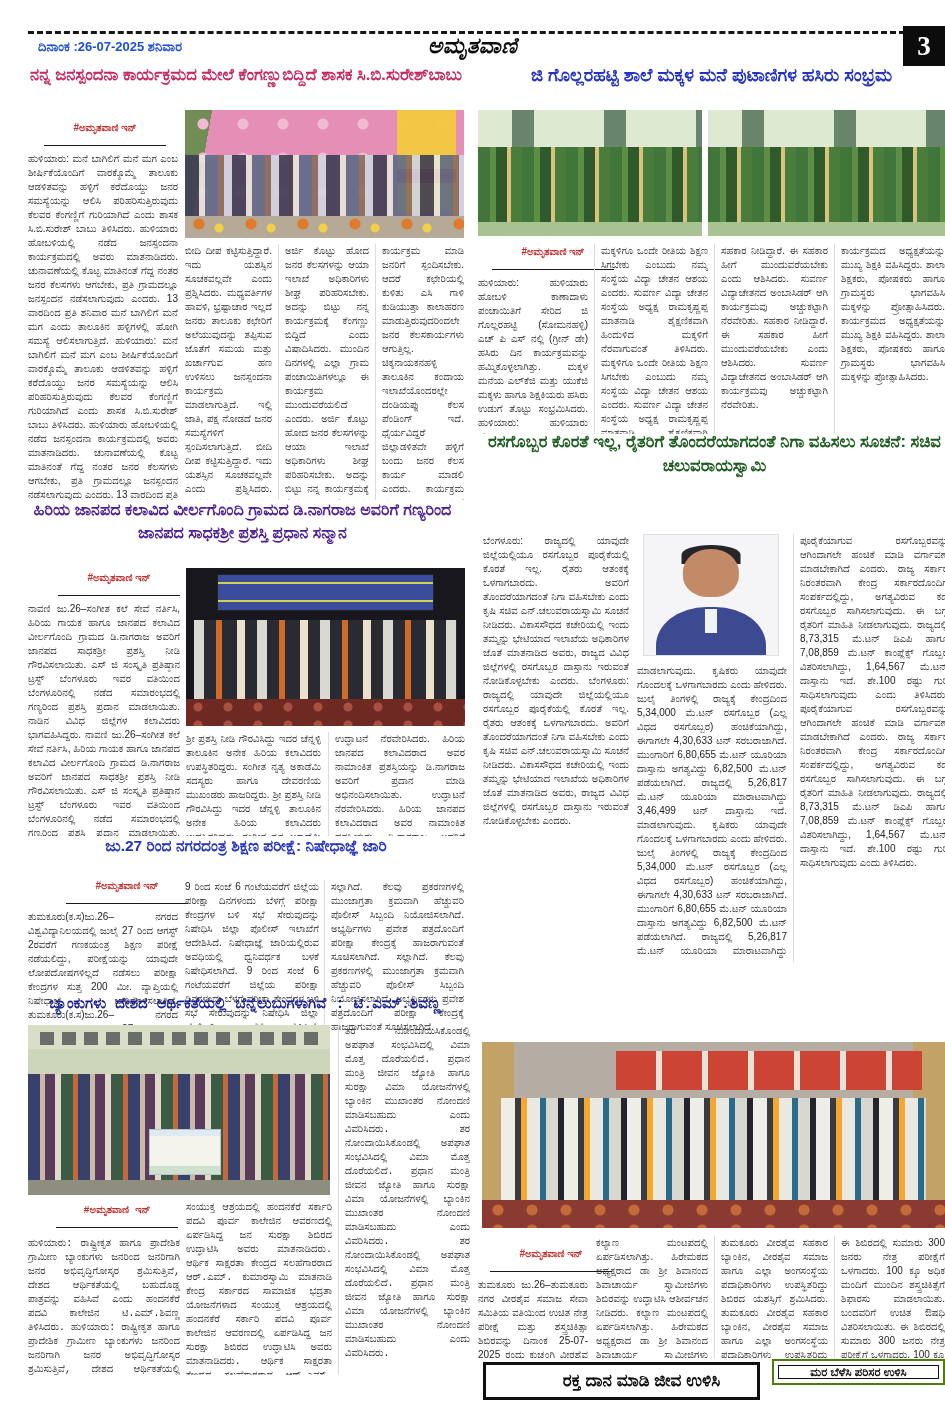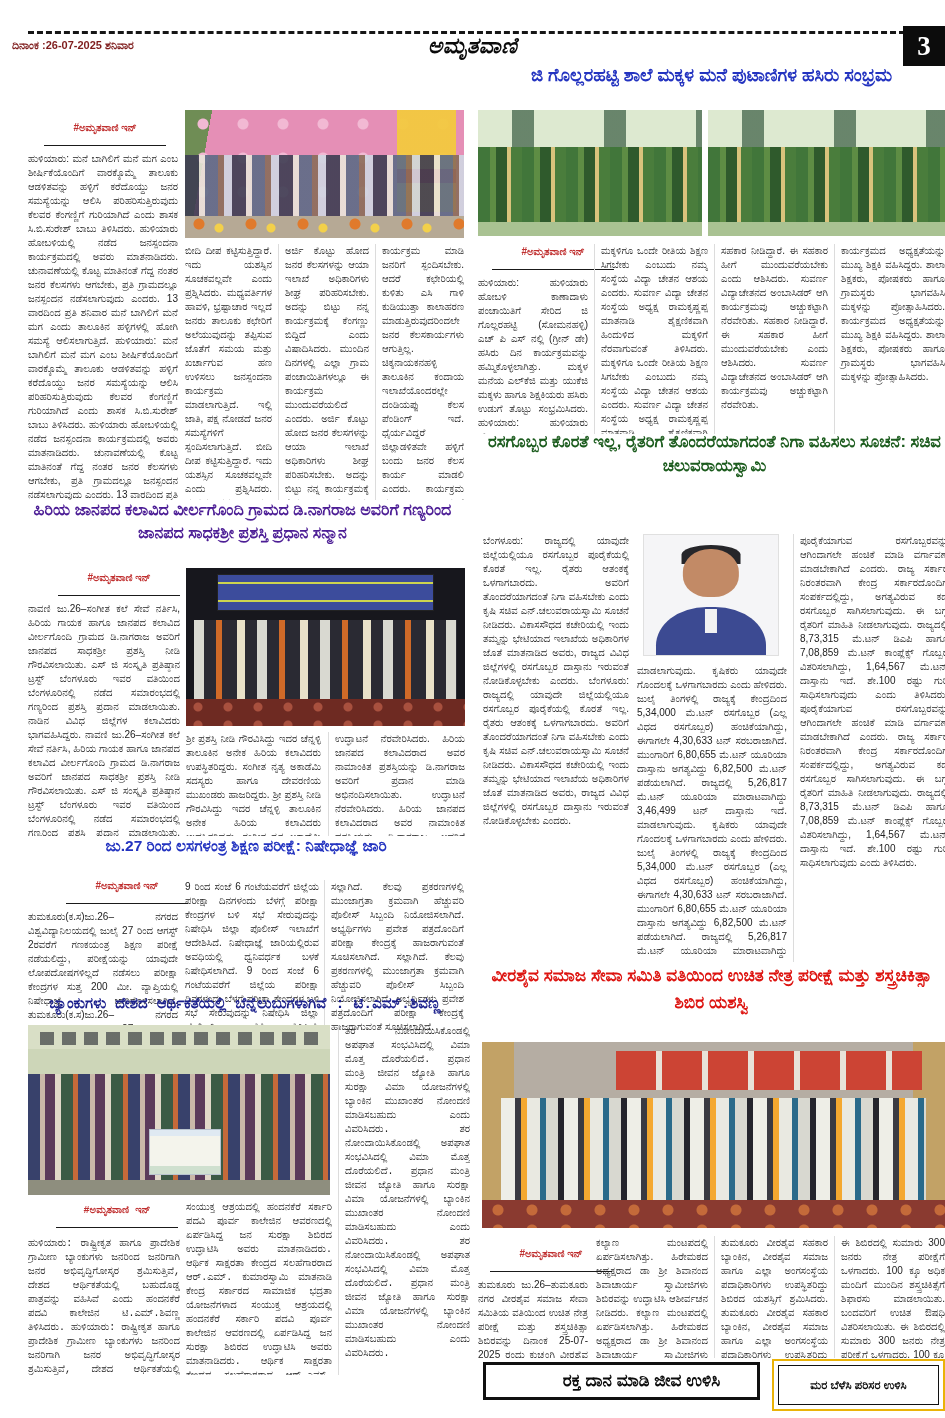--- a/index.html
+++ b/index.html
@@ -4,21 +4,21 @@
 <style>
   * { box-sizing: border-box; margin: 0; padding: 0; }
   html,body { background:#e9e9e9; }
   body { font-family: "Liberation Sans", "DejaVu Sans", sans-serif; }
   #page {
     position: relative; width: 945px; height: 1418px; margin: 0 auto;
     background: #ffffff; overflow: hidden; color:#1c1c1c;
   }
   
   .dash-line { position:absolute; left:28px; right:40px; top:31px; border-top:3px dashed #161616; }
-  .m-date { position:absolute; left:12px; top:39px; font-size:11px; font-weight:bold; color:#7f1d1d; }
+  .m-date { position:absolute; left:38px; top:39px; font-size:13px; font-weight:bold; color:#1d4ed8; }
   .m-title { position:absolute; left:0; right:0; top:33px; text-align:center; font-size:22px; font-weight:bold; letter-spacing:.5px; color:#0a0a0a;font-style:italic; }
   .m-page { position:absolute; right:0; top:26px; width:42px; height:40px; background:#0c0c0c; color:#fff;
             display:flex; align-items:center; justify-content:center; font-size:27px; font-weight:bold;
             font-family:"Liberation Serif","DejaVu Serif",serif; }
   
   .article { position:absolute; }
   .hl { position:absolute; left:0; right:0; text-align:center; font-weight:800; overflow:hidden; }
   .hl-pink   { color:#c52a62; font-size:16.5px; line-height:1.25; height:44px; }
   .hl-blue   { color:#2333c0; font-size:18px; line-height:1.25; height:44px; }
   .hl-maroon { color:#4c1d95; font-size:16px;   line-height:1.45; height:66px; }
@@ -80,36 +80,37 @@
       radial-gradient(circle at 16px 10px, #c46a3a 5px, transparent 6px), #8a3a30; background-size:34px 20px, 100% 100%; }
   
   .p6 { background:#f5f5f7; border:1px solid #e0e0e0; }
   .p6-head { left:50%; top:12%; transform:translateX(-50%); width:42%; height:40%; background:#c28a66; border-radius:48% 48% 44% 44%; }
   .p6-hair { left:50%; top:8%; transform:translateX(-50%); width:44%; height:16%; background:#26262a; border-radius:50% 50% 0 0; }
   .p6-body { left:9%; right:9%; bottom:0; height:40%; background:#3c4a92; border-radius:46% 46% 0 0 / 80% 80% 0 0; }
   .p6-shirt { left:50%; bottom:18%; transform:translateX(-50%); width:9%; height:20%; background:#f2f2f2; }
   
   .box-blood { position:absolute; left:483px; top:1362px; width:277px; height:38px; border:3px solid #101010;
       display:flex; align-items:center; justify-content:center; font-size:17px; font-weight:bold; color:#0c0c0c;padding-left:40px; }
-  .box-tree { position:absolute; left:772px; top:1359px; width:173px; height:52px; border:2px solid #eab308; padding:4px;
+  .box-tree { position:absolute; left:772px; top:1359px; width:173px; height:26px; border:2px solid #4d7c0f; padding:4px;
       display:flex; }
   .box-tree-inner { flex:1; border:1.5px solid #101010; display:flex; align-items:center; justify-content:center;
       font-size:11.5px; font-weight:bold; color:#0c0c0c; overflow:hidden; white-space:nowrap; }
 </style>
 </head>
 <body>
 
 <div id="page">
 
   <div class="dash-line"></div>
   <div class="m-date">ದಿನಾಂಕ :26-07-2025 ಶನಿವಾರ</div>
   <div class="m-title">ಅಮೃತವಾಣಿ</div>
   <div class="m-page">3</div>
 
   <section class="article" style="left:28px;top:64px;width:436px;height:436px;">
+    <h2 class="hl hl-pink">ನನ್ನ ಜನಸ್ಪಂದನಾ ಕಾರ್ಯಕ್ರಮದ ಮೇಲೆ ಕೆಂಗಣ್ಣುಬಿದ್ದಿದೆ ಶಾಸಕ ಸಿ.ಬಿ.ಸುರೇಶ್‌ಬಾಬು</h2>
     <div class="photo" style="left:157px;top:46px;width:279px;height:128px;">
       <div class="ph p1-bg"></div>
       <div class="ph p1-banner"></div>
       <div class="ph p1-crowd"></div>
       <div class="ph p1-table"></div>
     </div>
     <div class="byline" style="left:16px;top:58px;">#ಅಮೃತವಾಣಿ ಇನ್</div>
     <div class="col" style="left:0;top:88px;width:150px;height:348px;">ಹುಳಿಯಾರು: ಮನೆ ಬಾಗಿಲಿಗೆ ಮನೆ ಮಗ ಎಂಬ ಶೀರ್ಷಿಕೆಯೊಂದಿಗೆ ವಾರಕ್ಕೊಮ್ಮೆ ತಾಲೂಕು ಆಡಳಿತವನ್ನು ಹಳ್ಳಿಗೆ ಕರೆದೊಯ್ದು ಜನರ ಸಮಸ್ಯೆಯನ್ನು ಆಲಿಸಿ ಪರಿಹರಿಸುತ್ತಿರುವುದು ಕೆಲವರ ಕೆಂಗಣ್ಣಿಗೆ ಗುರಿಯಾಗಿದೆ ಎಂದು ಶಾಸಕ ಸಿ.ಬಿ.ಸುರೇಶ್ ಬಾಬು ತಿಳಿಸಿದರು. ಹುಳಿಯಾರು ಹೋಬಳಿಯಲ್ಲಿ ನಡೆದ ಜನಸ್ಪಂದನಾ ಕಾರ್ಯಕ್ರಮದಲ್ಲಿ ಅವರು ಮಾತನಾಡಿದರು. ಚುನಾವಣೆಯಲ್ಲಿ ಕೊಟ್ಟ ಮಾತಿನಂತೆ ಗೆದ್ದ ನಂತರ ಜನರ ಕೆಲಸಗಳು ಆಗಬೇಕು, ಪ್ರತಿ ಗ್ರಾಮದಲ್ಲೂ ಜನಸ್ಪಂದನ ನಡೆಸಲಾಗುವುದು ಎಂದರು. 13 ವಾರದಿಂದ ಪ್ರತಿ ಶನಿವಾರ ಮನೆ ಬಾಗಿಲಿಗೆ ಮನೆ ಮಗ ಎಂದು ತಾಲೂಕಿನ ಹಳ್ಳಿಗಳಲ್ಲಿ ಹೋಗಿ ಸಮಸ್ಯೆ ಆಲಿಸಲಾಗುತ್ತಿದೆ. ಹುಳಿಯಾರು: ಮನೆ ಬಾಗಿಲಿಗೆ ಮನೆ ಮಗ ಎಂಬ ಶೀರ್ಷಿಕೆಯೊಂದಿಗೆ ವಾರಕ್ಕೊಮ್ಮೆ ತಾಲೂಕು ಆಡಳಿತವನ್ನು ಹಳ್ಳಿಗೆ ಕರೆದೊಯ್ದು ಜನರ ಸಮಸ್ಯೆಯನ್ನು ಆಲಿಸಿ ಪರಿಹರಿಸುತ್ತಿರುವುದು ಕೆಲವರ ಕೆಂಗಣ್ಣಿಗೆ ಗುರಿಯಾಗಿದೆ ಎಂದು ಶಾಸಕ ಸಿ.ಬಿ.ಸುರೇಶ್ ಬಾಬು ತಿಳಿಸಿದರು. ಹುಳಿಯಾರು ಹೋಬಳಿಯಲ್ಲಿ ನಡೆದ ಜನಸ್ಪಂದನಾ ಕಾರ್ಯಕ್ರಮದಲ್ಲಿ ಅವರು ಮಾತನಾಡಿದರು. ಚುನಾವಣೆಯಲ್ಲಿ ಕೊಟ್ಟ ಮಾತಿನಂತೆ ಗೆದ್ದ ನಂತರ ಜನರ ಕೆಲಸಗಳು ಆಗಬೇಕು, ಪ್ರತಿ ಗ್ರಾಮದಲ್ಲೂ ಜನಸ್ಪಂದನ ನಡೆಸಲಾಗುವುದು ಎಂದರು. 13 ವಾರದಿಂದ ಪ್ರತಿ ಶನಿವಾರ ಮನೆ ಬಾಗಿಲಿಗೆ ಮನೆ ಮಗ ಎಂದು ತಾಲೂಕಿನ ಹಳ್ಳಿಗಳಲ್ಲಿ ಹೋಗಿ ಸಮಸ್ಯೆ ಆಲಿಸಲಾಗುತ್ತಿದೆ.</div>
     <div class="col" style="left:157px;top:180px;width:87px;height:256px;">ಬೀದಿ ದೀಪ ಕಟ್ಟಿಸುತ್ತಿದ್ದಾರೆ. ಇದು ಯಶಸ್ಸಿನ ಸೂಚಕವಲ್ಲವೇ ಎಂದು ಪ್ರಶ್ನಿಸಿದರು. ಮಧ್ಯವರ್ತಿಗಳ ಹಾವಳಿ, ಭ್ರಷ್ಟಾಚಾರ ಇಲ್ಲದೆ ಜನರು ತಾಲೂಕು ಕಛೇರಿಗೆ ಅಲೆಯುವುದನ್ನು ತಪ್ಪಿಸುವ ಜೊತೆಗೆ ಸಮಯ ಮತ್ತು ಖರ್ಚಾಗುವ ಹಣ ಉಳಿಸಲು ಜನಸ್ಪಂದನಾ ಕಾರ್ಯಕ್ರಮ ಮಾಡಲಾಗುತ್ತಿದೆ. ಇಲ್ಲಿ ಜಾತಿ, ಪಕ್ಷ ನೋಡದೆ ಜನರ ಸಮಸ್ಯೆಗಳಿಗೆ ಸ್ಪಂದಿಸಲಾಗುತ್ತಿದೆ. ಬೀದಿ ದೀಪ ಕಟ್ಟಿಸುತ್ತಿದ್ದಾರೆ. ಇದು ಯಶಸ್ಸಿನ ಸೂಚಕವಲ್ಲವೇ ಎಂದು ಪ್ರಶ್ನಿಸಿದರು. ಮಧ್ಯವರ್ತಿಗಳ ಹಾವಳಿ, ಭ್ರಷ್ಟಾಚಾರ ಇಲ್ಲದೆ ಜನರು ತಾಲೂಕು ಕಛೇರಿಗೆ ಅಲೆಯುವುದನ್ನು ತಪ್ಪಿಸುವ ಜೊತೆಗೆ ಸಮಯ ಮತ್ತು ಖರ್ಚಾಗುವ ಹಣ ಉಳಿಸಲು ಜನಸ್ಪಂದನಾ ಕಾರ್ಯಕ್ರಮ ಮಾಡಲಾಗುತ್ತಿದೆ. ಇಲ್ಲಿ ಜಾತಿ, ಪಕ್ಷ ನೋಡದೆ ಜನರ ಸಮಸ್ಯೆಗಳಿಗೆ ಸ್ಪಂದಿಸಲಾಗುತ್ತಿದೆ.</div>
     <div class="col sep" style="left:250px;top:180px;width:91px;height:256px;">ಅರ್ಜಿ ಕೊಟ್ಟು ಹೋದ ಜನರ ಕೆಲಸಗಳನ್ನು ಆಯಾ ಇಲಾಖೆ ಅಧಿಕಾರಿಗಳು ಶೀಘ್ರ ಪರಿಹರಿಸಬೇಕು. ಅದನ್ನು ಬಿಟ್ಟು ನನ್ನ ಕಾರ್ಯಕ್ರಮಕ್ಕೆ ಕೆಂಗಣ್ಣು ಬಿದ್ದಿದೆ ಎಂದು ವಿಷಾದಿಸಿದರು. ಮುಂದಿನ ದಿನಗಳಲ್ಲಿ ಎಲ್ಲಾ ಗ್ರಾಮ ಪಂಚಾಯಿತಿಗಳಲ್ಲೂ ಈ ಕಾರ್ಯಕ್ರಮ ಮುಂದುವರೆಯಲಿದೆ ಎಂದರು. ಅರ್ಜಿ ಕೊಟ್ಟು ಹೋದ ಜನರ ಕೆಲಸಗಳನ್ನು ಆಯಾ ಇಲಾಖೆ ಅಧಿಕಾರಿಗಳು ಶೀಘ್ರ ಪರಿಹರಿಸಬೇಕು. ಅದನ್ನು ಬಿಟ್ಟು ನನ್ನ ಕಾರ್ಯಕ್ರಮಕ್ಕೆ ಕೆಂಗಣ್ಣು ಬಿದ್ದಿದೆ ಎಂದು ವಿಷಾದಿಸಿದರು. ಮುಂದಿನ ದಿನಗಳಲ್ಲಿ ಎಲ್ಲಾ ಗ್ರಾಮ ಪಂಚಾಯಿತಿಗಳಲ್ಲೂ ಈ ಕಾರ್ಯಕ್ರಮ ಮುಂದುವರೆಯಲಿದೆ ಎಂದರು.</div>
@@ -145,21 +146,21 @@
       <div class="ph p3-bg"></div>
       <div class="ph p3-banner"></div>
       <div class="ph p3-crowd"></div>
       <div class="ph p3-carpet"></div>
     </div>
     <div class="col" style="left:166px;top:234px;width:135px;height:104px;">ಶ್ರೀ ಪ್ರಶಸ್ತಿ ನೀಡಿ ಗೌರವಿಸಿದ್ದು ಇದರ ಚೆನ್ನಳ್ಳಿ ತಾಲೂಕಿನ ಅನೇಕ ಹಿರಿಯ ಕಲಾವಿದರು ಉಪಸ್ಥಿತರಿದ್ದರು. ಸಂಗೀತ ನೃತ್ಯ ಅಕಾಡೆಮಿ ಸದಸ್ಯರು ಹಾಗೂ ದೇವರಣಿಯ ಮುಖಂಡರು ಹಾಜರಿದ್ದರು. ಶ್ರೀ ಪ್ರಶಸ್ತಿ ನೀಡಿ ಗೌರವಿಸಿದ್ದು ಇದರ ಚೆನ್ನಳ್ಳಿ ತಾಲೂಕಿನ ಅನೇಕ ಹಿರಿಯ ಕಲಾವಿದರು ಉಪಸ್ಥಿತರಿದ್ದರು. ಸಂಗೀತ ನೃತ್ಯ ಅಕಾಡೆಮಿ ಸದಸ್ಯರು ಹಾಗೂ ದೇವರಣಿಯ ಮುಖಂಡರು ಹಾಜರಿದ್ದರು.</div>
     <div class="col sep" style="left:308px;top:234px;width:137px;height:104px;">ಉದ್ಘಾಟನೆ ನೆರವೇರಿಸಿದರು. ಹಿರಿಯ ಜಾನಪದ ಕಲಾವಿದರಾದ ಅವರ ನಾಮಾಂಕಿತ ಪ್ರಶಸ್ತಿಯನ್ನು ಡಿ.ನಾಗರಾಜ ಅವರಿಗೆ ಪ್ರದಾನ ಮಾಡಿ ಅಭಿನಂದಿಸಲಾಯಿತು. ಉದ್ಘಾಟನೆ ನೆರವೇರಿಸಿದರು. ಹಿರಿಯ ಜಾನಪದ ಕಲಾವಿದರಾದ ಅವರ ನಾಮಾಂಕಿತ ಪ್ರಶಸ್ತಿಯನ್ನು ಡಿ.ನಾಗರಾಜ ಅವರಿಗೆ ಪ್ರದಾನ ಮಾಡಿ ಅಭಿನಂದಿಸಲಾಯಿತು.</div>
   </section>
 
   <section class="article" style="left:28px;top:836px;width:436px;height:200px;">
-    <h2 class="hl hl-blue" style="font-size:15.5px;height:40px;">ಜು.27 ರಿಂದ ಲಸಗಳಂತ್ರ ಶಿಕ್ಷಣ ಪರೀಕ್ಷೆ: ನಿಷೇಧಾಜ್ಞೆ ಜಾರಿ</h2>
+    <h2 class="hl hl-blue" style="font-size:15.5px;height:40px;">ಜು.27 ರಿಂದ ನಗರದಂತ್ರ ಶಿಕ್ಷಣ ಪರೀಕ್ಷೆ: ನಿಷೇಧಾಜ್ಞೆ ಜಾರಿ</h2>
     <div class="byline" style="left:38px;top:44px;">#ಅಮೃತವಾಣಿ ಇನ್</div>
     <div class="col" style="left:0;top:74px;width:150px;height:126px;">ತುಮಕೂರು(ಕ.ಸ)ಜು.26– ನಗರದ ವಿಶ್ವವಿದ್ಯಾನಿಲಯದಲ್ಲಿ ಜುಲೈ 27 ರಿಂದ ಆಗಸ್ಟ್ 2ರವರೆಗೆ ಗಣಕಯಂತ್ರ ಶಿಕ್ಷಣ ಪರೀಕ್ಷೆ ನಡೆಯಲಿದ್ದು, ಪರೀಕ್ಷೆಯನ್ನು ಯಾವುದೇ ಲೋಪದೋಷಗಳಿಲ್ಲದೆ ನಡೆಸಲು ಪರೀಕ್ಷಾ ಕೇಂದ್ರಗಳ ಸುತ್ತ 200 ಮೀ. ವ್ಯಾಪ್ತಿಯಲ್ಲಿ ನಿಷೇಧಾಜ್ಞೆ ಜಾರಿಗೊಳಿಸಲಾಗಿದೆ. ತುಮಕೂರು(ಕ.ಸ)ಜು.26– ನಗರದ ವಿಶ್ವವಿದ್ಯಾನಿಲಯದಲ್ಲಿ ಜುಲೈ 27 ರಿಂದ ಆಗಸ್ಟ್ 2ರವರೆಗೆ ಗಣಕಯಂತ್ರ ಶಿಕ್ಷಣ ಪರೀಕ್ಷೆ ನಡೆಯಲಿದ್ದು, ಪರೀಕ್ಷೆಯನ್ನು ಯಾವುದೇ ಲೋಪದೋಷಗಳಿಲ್ಲದೆ ನಡೆಸಲು ಪರೀಕ್ಷಾ ಕೇಂದ್ರಗಳ ಸುತ್ತ 200 ಮೀ. ವ್ಯಾಪ್ತಿಯಲ್ಲಿ ನಿಷೇಧಾಜ್ಞೆ ಜಾರಿಗೊಳಿಸಲಾಗಿದೆ.</div>
     <div class="col" style="left:157px;top:44px;width:134px;height:156px;">9 ರಿಂದ ಸಂಜೆ 6 ಗಂಟೆಯವರೆಗೆ ಜಿಲ್ಲೆಯ ಪರೀಕ್ಷಾ ದಿನಗಳಂದು ಬೆಳಗ್ಗೆ ಪರೀಕ್ಷಾ ಕೇಂದ್ರಗಳ ಬಳಿ ಸಭೆ ಸೇರುವುದನ್ನು ನಿಷೇಧಿಸಿ ಜಿಲ್ಲಾ ಪೊಲೀಸ್ ಇಲಾಖೆಗೆ ಆದೇಶಿಸಿದೆ. ನಿಷೇಧಾಜ್ಞೆ ಜಾರಿಯಲ್ಲಿರುವ ಅವಧಿಯಲ್ಲಿ ಧ್ವನಿವರ್ಧಕ ಬಳಕೆ ನಿಷೇಧಿಸಲಾಗಿದೆ. 9 ರಿಂದ ಸಂಜೆ 6 ಗಂಟೆಯವರೆಗೆ ಜಿಲ್ಲೆಯ ಪರೀಕ್ಷಾ ದಿನಗಳಂದು ಬೆಳಗ್ಗೆ ಪರೀಕ್ಷಾ ಕೇಂದ್ರಗಳ ಬಳಿ ಸಭೆ ಸೇರುವುದನ್ನು ನಿಷೇಧಿಸಿ ಜಿಲ್ಲಾ ಪೊಲೀಸ್ ಇಲಾಖೆಗೆ ಆದೇಶಿಸಿದೆ. ನಿಷೇಧಾಜ್ಞೆ ಜಾರಿಯಲ್ಲಿರುವ ಅವಧಿಯಲ್ಲಿ ಧ್ವನಿವರ್ಧಕ ಬಳಕೆ ನಿಷೇಧಿಸಲಾಗಿದೆ.</div>
     <div class="col sep" style="left:296px;top:44px;width:140px;height:156px;">ಸಲ್ಲಾಗಿದೆ. ಕೆಲವು ಪ್ರಕರಣಗಳಲ್ಲಿ ಮುಂಜಾಗ್ರತಾ ಕ್ರಮವಾಗಿ ಹೆಚ್ಚುವರಿ ಪೊಲೀಸ್ ಸಿಬ್ಬಂದಿ ನಿಯೋಜಿಸಲಾಗಿದೆ. ಅಭ್ಯರ್ಥಿಗಳು ಪ್ರವೇಶ ಪತ್ರದೊಂದಿಗೆ ಪರೀಕ್ಷಾ ಕೇಂದ್ರಕ್ಕೆ ಹಾಜರಾಗುವಂತೆ ಸೂಚಿಸಲಾಗಿದೆ. ಸಲ್ಲಾಗಿದೆ. ಕೆಲವು ಪ್ರಕರಣಗಳಲ್ಲಿ ಮುಂಜಾಗ್ರತಾ ಕ್ರಮವಾಗಿ ಹೆಚ್ಚುವರಿ ಪೊಲೀಸ್ ಸಿಬ್ಬಂದಿ ನಿಯೋಜಿಸಲಾಗಿದೆ. ಅಭ್ಯರ್ಥಿಗಳು ಪ್ರವೇಶ ಪತ್ರದೊಂದಿಗೆ ಪರೀಕ್ಷಾ ಕೇಂದ್ರಕ್ಕೆ ಹಾಜರಾಗುವಂತೆ ಸೂಚಿಸಲಾಗಿದೆ.</div>
   </section>
 
   <section class="article" style="left:20px;top:995px;width:450px;height:380px;font-family:Liberation Mono, monospace;">
     <h2 class="hl hl-navy">ಬ್ಯಾಂಕುಗಳು ದೇಶದ ಆರ್ಥಿಕತೆಯಲ್ಲಿ ಬೆನ್ನೆಲುಬುಗಳಾಗಿವೆ : ಟಿ.ಎಮ್.ಶಿವಣ್ಣ</h2>
     <div class="photo" style="left:8px;top:30px;width:302px;height:170px;">
       <div class="ph p4-bg"></div>
@@ -183,21 +184,20 @@
         <div class="ph p6-head"></div>
         <div class="ph p6-body"></div>
         <div class="ph p6-shirt"></div>
       </div>
       <div class="col" style="position:relative;left:0;top:0;width:150px;height:296px;">ಮಾಡಲಾಗುವುದು. ಕೃಷಿಕರು ಯಾವುದೇ ಗೊಂದಲಕ್ಕೆ ಒಳಗಾಗಬಾರದು ಎಂದು ಹೇಳಿದರು. ಜುಲೈ ತಿಂಗಳಲ್ಲಿ ರಾಜ್ಯಕ್ಕೆ ಕೇಂದ್ರದಿಂದ 5,34,000 ಮೆ.ಟನ್ ರಸಗೊಬ್ಬರ (ಎಲ್ಲ ವಿಧದ ರಸಗೊಬ್ಬರ) ಹಂಚಿಕೆಯಾಗಿದ್ದು, ಈಗಾಗಲೇ 4,30,633 ಟನ್ ಸರಬರಾಜಾಗಿದೆ. ಮುಂಗಾರಿಗೆ 6,80,655 ಮೆ.ಟನ್ ಯೂರಿಯಾ ದಾಸ್ತಾನು ಅಗತ್ಯವಿದ್ದು 6,82,500 ಮೆ.ಟನ್ ಪಡೆಯಲಾಗಿದೆ. ರಾಜ್ಯದಲ್ಲಿ 5,26,817 ಮೆ.ಟನ್ ಯೂರಿಯಾ ಮಾರಾಟವಾಗಿದ್ದು 3,46,499 ಟನ್ ದಾಸ್ತಾನು ಇದೆ. ಮಾಡಲಾಗುವುದು. ಕೃಷಿಕರು ಯಾವುದೇ ಗೊಂದಲಕ್ಕೆ ಒಳಗಾಗಬಾರದು ಎಂದು ಹೇಳಿದರು. ಜುಲೈ ತಿಂಗಳಲ್ಲಿ ರಾಜ್ಯಕ್ಕೆ ಕೇಂದ್ರದಿಂದ 5,34,000 ಮೆ.ಟನ್ ರಸಗೊಬ್ಬರ (ಎಲ್ಲ ವಿಧದ ರಸಗೊಬ್ಬರ) ಹಂಚಿಕೆಯಾಗಿದ್ದು, ಈಗಾಗಲೇ 4,30,633 ಟನ್ ಸರಬರಾಜಾಗಿದೆ. ಮುಂಗಾರಿಗೆ 6,80,655 ಮೆ.ಟನ್ ಯೂರಿಯಾ ದಾಸ್ತಾನು ಅಗತ್ಯವಿದ್ದು 6,82,500 ಮೆ.ಟನ್ ಪಡೆಯಲಾಗಿದೆ. ರಾಜ್ಯದಲ್ಲಿ 5,26,817 ಮೆ.ಟನ್ ಯೂರಿಯಾ ಮಾರಾಟವಾಗಿದ್ದು 3,46,499 ಟನ್ ದಾಸ್ತಾನು ಇದೆ.</div>
     </div>
     <div class="col sep" style="left:312px;top:104px;width:155px;height:428px;">ಪೂರೈಕೆಯಾಗುವ ರಸಗೊಬ್ಬರವನ್ನು ಆಗಿಂದಾಗಲೇ ಹಂಚಿಕೆ ಮಾಡಿ ವರ್ಗಾವಣೆ ಮಾಡಬೇಕಾಗಿದೆ ಎಂದರು. ರಾಜ್ಯ ಸರ್ಕಾರ ನಿರಂತರವಾಗಿ ಕೇಂದ್ರ ಸರ್ಕಾರದೊಂದಿಗೆ ಸಂಪರ್ಕದಲ್ಲಿದ್ದು, ಅಗತ್ಯವಿರುವ ಕಡೆ ರಸಗೊಬ್ಬರ ಸಾಗಿಸಲಾಗುವುದು. ಈ ಬಗ್ಗೆ ರೈತರಿಗೆ ಮಾಹಿತಿ ನೀಡಲಾಗುವುದು. ರಾಜ್ಯದಲ್ಲಿ 8,73,315 ಮೆ.ಟನ್ ಡಿಎಪಿ ಹಾಗೂ 7,08,859 ಮೆ.ಟನ್ ಕಾಂಪ್ಲೆಕ್ಸ್ ಗೊಬ್ಬರ ವಿತರಿಸಲಾಗಿದ್ದು, 1,64,567 ಮೆ.ಟನ್ ದಾಸ್ತಾನು ಇದೆ. ಶೇ.100 ರಷ್ಟು ಗುರಿ ಸಾಧಿಸಲಾಗುವುದು ಎಂದು ತಿಳಿಸಿದರು. ಪೂರೈಕೆಯಾಗುವ ರಸಗೊಬ್ಬರವನ್ನು ಆಗಿಂದಾಗಲೇ ಹಂಚಿಕೆ ಮಾಡಿ ವರ್ಗಾವಣೆ ಮಾಡಬೇಕಾಗಿದೆ ಎಂದರು. ರಾಜ್ಯ ಸರ್ಕಾರ ನಿರಂತರವಾಗಿ ಕೇಂದ್ರ ಸರ್ಕಾರದೊಂದಿಗೆ ಸಂಪರ್ಕದಲ್ಲಿದ್ದು, ಅಗತ್ಯವಿರುವ ಕಡೆ ರಸಗೊಬ್ಬರ ಸಾಗಿಸಲಾಗುವುದು. ಈ ಬಗ್ಗೆ ರೈತರಿಗೆ ಮಾಹಿತಿ ನೀಡಲಾಗುವುದು. ರಾಜ್ಯದಲ್ಲಿ 8,73,315 ಮೆ.ಟನ್ ಡಿಎಪಿ ಹಾಗೂ 7,08,859 ಮೆ.ಟನ್ ಕಾಂಪ್ಲೆಕ್ಸ್ ಗೊಬ್ಬರ ವಿತರಿಸಲಾಗಿದ್ದು, 1,64,567 ಮೆ.ಟನ್ ದಾಸ್ತಾನು ಇದೆ. ಶೇ.100 ರಷ್ಟು ಗುರಿ ಸಾಧಿಸಲಾಗುವುದು ಎಂದು ತಿಳಿಸಿದರು.</div>
   </section>
 
   <section class="article" style="left:478px;top:962px;width:467px;height:400px;">
-    <h2 class="hl hl-red">ವೀರಶೈವ ಸಮಾಜ ಸೇವಾ ಸಮಿತಿ ವತಿಯಿಂದ ಉಚಿತ ನೇತ್ರ ಪರೀಕ್ಷೆ ಮತ್ತು ಶಸ್ತ್ರಚಿಕಿತ್ಸಾ ಶಿಬಿರ ಯಶಸ್ವಿ</h2>
     <div class="photo" style="left:4px;top:80px;width:463px;height:186px;">
       <div class="ph p5-bg"></div>
       <div class="ph p5-pill-l"></div>
       <div class="ph p5-pill-r"></div>
       <div class="ph p5-banner"></div>
       <div class="ph p5-crowd"></div>
       <div class="ph p5-carpet"></div>
     </div>
     <div class="byline" style="left:12px;top:286px;">#ಅಮೃತವಾಣಿ ಇನ್</div>
     <div class="col" style="left:0;top:316px;width:110px;height:80px;">ತುಮಕೂರು ಜು.26–ತುಮಕೂರು ನಗರ ವೀರಶೈವ ಸಮಾಜ ಸೇವಾ ಸಮಿತಿಯ ವತಿಯಿಂದ ಉಚಿತ ನೇತ್ರ ಪರೀಕ್ಷೆ ಮತ್ತು ಶಸ್ತ್ರಚಿಕಿತ್ಸಾ ಶಿಬಿರವನ್ನು ದಿನಾಂಕ 25-07-2025 ರಂದು ಕುಚ್ಚಂಗಿ ವೀರಶೈವ ಕಲ್ಯಾಣ ಮಂಟಪದಲ್ಲಿ ಹಮ್ಮಿಕೊಳ್ಳಲಾಗಿತ್ತು. ತುಮಕೂರು ಜು.26–ತುಮಕೂರು ನಗರ ವೀರಶೈವ ಸಮಾಜ ಸೇವಾ ಸಮಿತಿಯ ವತಿಯಿಂದ ಉಚಿತ ನೇತ್ರ ಪರೀಕ್ಷೆ ಮತ್ತು ಶಸ್ತ್ರಚಿಕಿತ್ಸಾ ಶಿಬಿರವನ್ನು ದಿನಾಂಕ 25-07-2025 ರಂದು ಕುಚ್ಚಂಗಿ ವೀರಶೈವ ಕಲ್ಯಾಣ ಮಂಟಪದಲ್ಲಿ ಹಮ್ಮಿಕೊಳ್ಳಲಾಗಿತ್ತು.</div>

